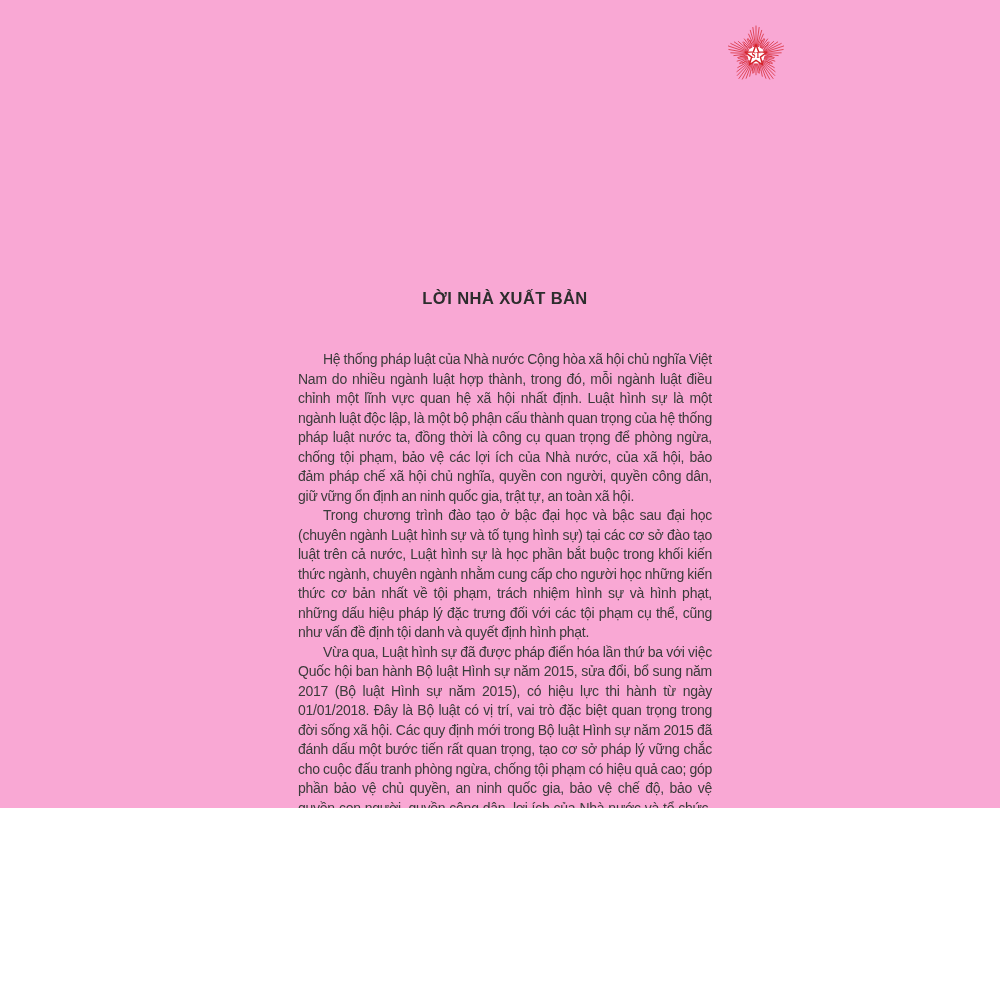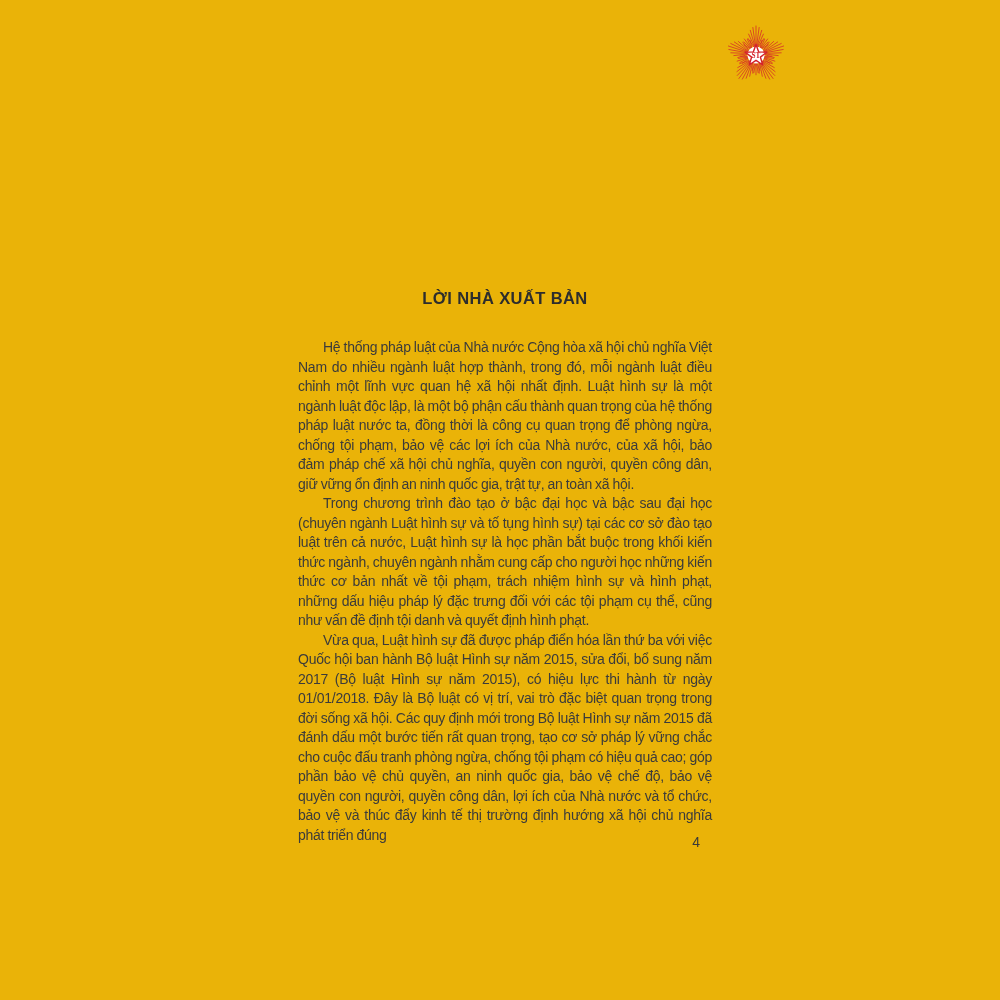--- a/index.html
+++ b/index.html
@@ -1,34 +1,34 @@
 <!DOCTYPE html>
 <html><head>
 <meta charset="utf-8">
 <style>
   html,body{margin:0;padding:0;background:#ffffff;}
   #page{
     position:relative;
-    width:1000px;height:1000px;
-    background:#eab308;
+    width:1000px;height:808px;
+    background:#f9a8d4;
     font-family:"Liberation Sans","DejaVu Sans",sans-serif;
     overflow:hidden;
   }
   #logo{
     position:absolute;
     left:723px;top:22px;
     width:66px;height:66px;
   }
   #content{
     position:absolute;
     left:298px;top:289px;
     width:414px;
   }
   #title{
-    margin:0 0 30px 0;
+    margin:0 0 42px 0;
     font-size:16.5px;
     line-height:19px;
     font-weight:bold;
     letter-spacing:0.4px;
     text-align:center;
     color:#2d2d2d;
   }
   .para{
     margin:0;
     text-indent:25px;

